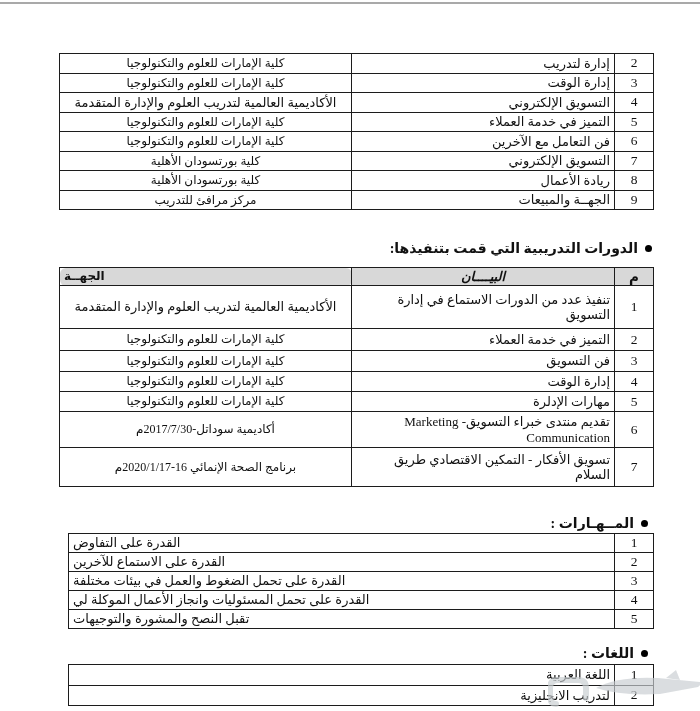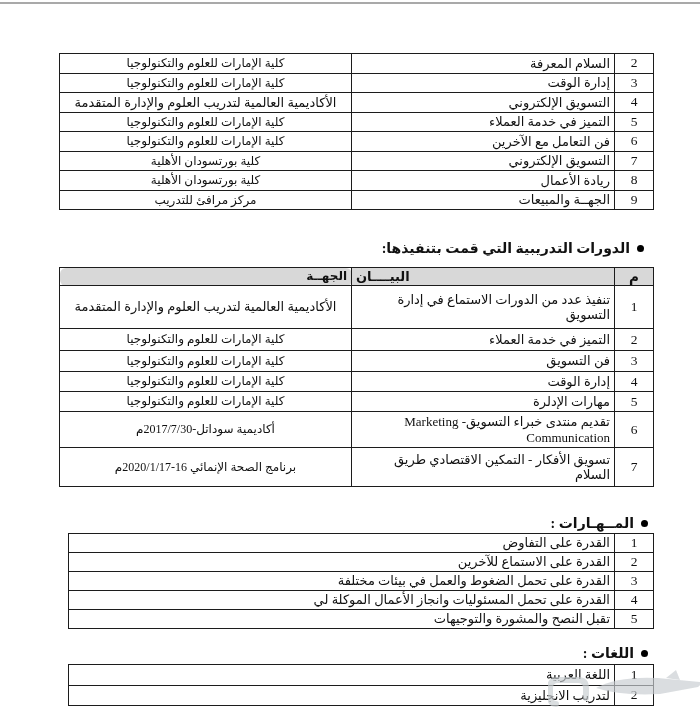--- a/index.html
+++ b/index.html
@@ -20,53 +20,53 @@
   }
   .num-cell{width:30px;text-align:center;font-size:13.5px;}
   .mid-cell{width:254px;text-align:right;}
   .org-cell{width:283px;text-align:center;font-size:12px;}
   .nowrap{white-space:nowrap;}
   .small{font-size:13px;}
   #table1{top:53px;}
   #table1 td{height:18.5px;}
   #table2{top:267px;}
   #table2 th{background:#d8d8d8;font-weight:bold;height:17px;}
-  #table2 .th-statement{text-align:left;}
-  #table2 .th-entity{text-align:right;border-radius:6px;}
+  #table2 .th-statement{text-align:center;font-style:italic;}
+  #table2 .th-entity{text-align:left;border-radius:6px;}
   .h42{height:42px;} .h21{height:21px;} .h20{height:20px;} .h19{height:19px;}
   .h35{height:35px;} .h38{height:38px;}
   #skills-table{top:533px;}
   #skills-table td{height:18px;}
-  #skills-table .text-cell{width:537px;text-align:right;}
+  #skills-table .text-cell{width:537px;text-align:left;}
   #languages-table{top:664px;}
   #languages-table td{height:19.5px;}
   #languages-table .text-cell{width:537px;text-align:right;}
   .section-title{
     position:absolute;display:flex;align-items:center;gap:7px;
     font-weight:bold;font-size:14px;direction:rtl;
   }
-  #courses-title{top:240px;right:56px;}
+  #courses-title{top:240px;right:48px;}
   #skills-title{top:515px;right:52px;}
   #languages-title{top:645px;right:52px;}
   .bullet{width:7px;height:7px;background:#000;border-radius:50%;display:inline-block;flex:0 0 auto;}
   .watermark{
     position:absolute;left:548px;top:658px;width:155px;height:55px;
     opacity:0.75;pointer-events:none;z-index:5;
   }
 </style>
 </head>
 <body>
 
 <div class="top-line"></div>
 
 <table id="table1" class="doc-table">
   <tbody>
     <tr>
       <td class="num-cell">2</td>
-      <td class="mid-cell nowrap">السلام المعرفة</td>
+      <td class="mid-cell nowrap">إدارة لتدريب</td>
       <td class="org-cell nowrap">كلية الإمارات للعلوم والتكنولوجيا</td>
     </tr>
     <tr>
       <td class="num-cell">3</td>
       <td class="mid-cell nowrap">إدارة الوقت</td>
       <td class="org-cell nowrap">كلية الإمارات للعلوم والتكنولوجيا</td>
     </tr>
     <tr>
       <td class="num-cell">4</td>
       <td class="mid-cell nowrap">التسويق الإلكتروني</td>

